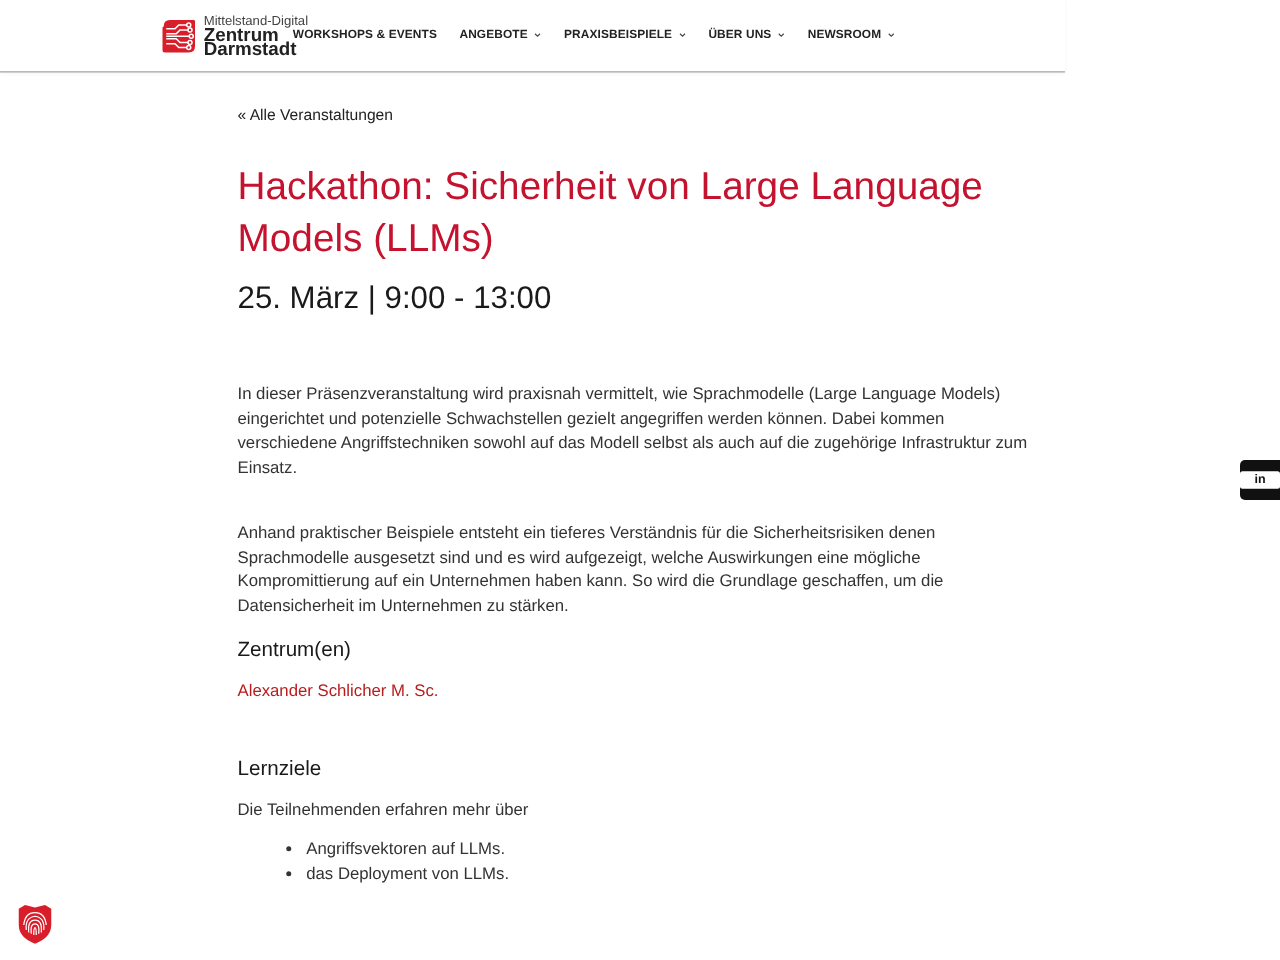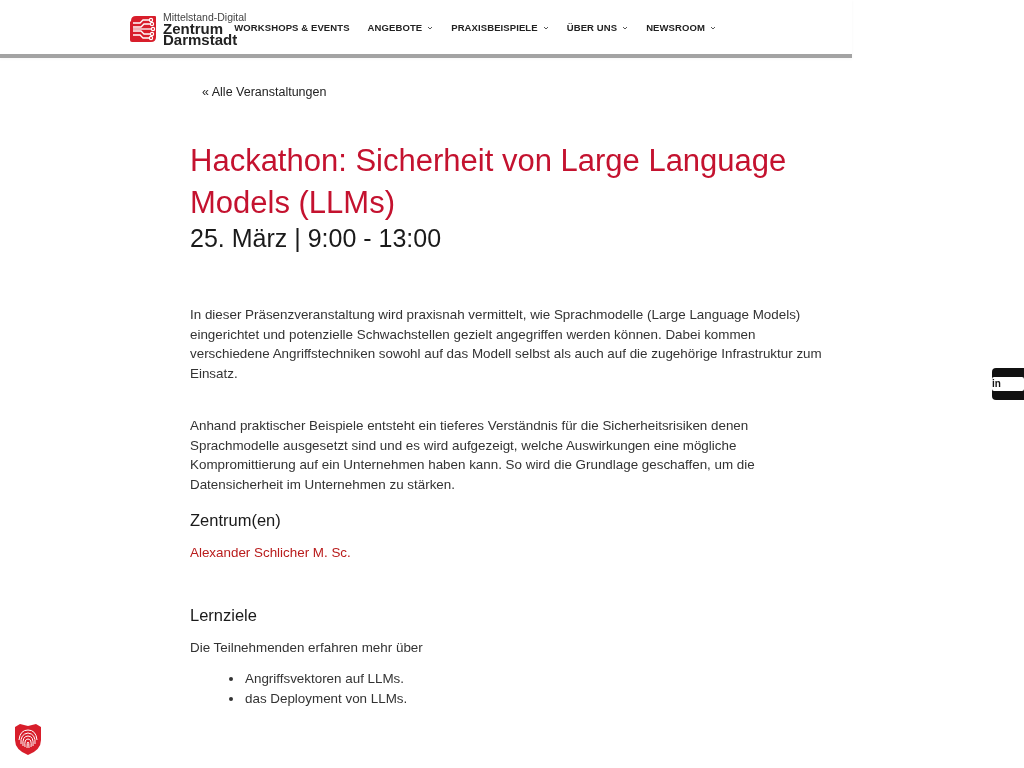--- a/index.html
+++ b/index.html
@@ -1,53 +1,53 @@
 <!DOCTYPE html>
 <html><head>
 <meta charset="utf-8">
 <style>
   * { box-sizing: border-box; margin: 0; padding: 0; }
   html, body { width: 1024px; height: 768px; overflow: hidden; background: #ffffff; }
   body { font-family: "Liberation Sans", "DejaVu Sans", sans-serif; color: #333; position: relative; }
 
   .header {
     position: absolute; left: 0; top: 0; width: 852px; height: 58px;
-    background: #fff; border-bottom: 4px solid #a3a3a3;
+    background: #fff; border-bottom: 1px solid #a3a3a3;
     box-shadow: 0 1px 3px rgba(0,0,0,0.04);
   }
   .logo { position: absolute; left: 127px; top: 12px; display: flex; align-items: center; }
   .logo-mark { width: 32px; height: 32px; }
   .logo-text { margin-left: 4px; line-height: 11px; }
   .logo-line1 { font-size: 10.5px; color: #444; display: block; }
   .logo-line2, .logo-line3 { font-size: 15px; font-weight: bold; color: #222; display: block; }
 
   .nav { position: absolute; right: 136px; top: 22px; display: flex; align-items: flex-end; }
   .nav-item { display: flex; align-items: center; margin-left: 18px; font-size: 9.5px; font-weight: bold; color: #222; letter-spacing: 0.1px; cursor: pointer; }
   .nav-item .chev { margin-left: 5px; width: 6px; height: 6px; }
 
   .content { position: absolute; left: 190px; top: 0; width: 640px; }
-  .back-link { position: absolute; top: 85px; left: 12px; font-size: 12.5px; color: #222; text-decoration: none; white-space: nowrap; }
-  .title { position: absolute; top: 128px; left: 0; width: 620px; font-size: 31px; line-height: 42px; color: #c4122f; font-weight: normal; margin-top: 12px; }
+  .back-link { position: absolute; top: 85px; left: 0; font-size: 12.5px; color: #222; text-decoration: none; white-space: nowrap; }
+  .title { position: absolute; top: 128px; left: 0; width: 620px; font-size: 31px; line-height: 42px; color: #c4122f; font-weight: normal; }
   .date { position: absolute; top: 224px; left: 0; font-size: 25px; color: #1a1a1a; font-weight: normal; white-space: nowrap; }
 
   .para { position: absolute; left: 0; width: 640px; font-size: 13.4px; line-height: 19.5px; color: #333; }
   .p1 { top: 305px; }
   .p2 { top: 416px; }
 
   .h3 { position: absolute; left: 0; font-size: 16.5px; color: #1a1a1a; font-weight: normal; }
   .h-dozent { top: 511px; }
   .dozent-name { position: absolute; top: 545px; left: 0; font-size: 13.4px; color: #b91c1c; }
   .h-lernziele { top: 606px; }
   .lern-intro { position: absolute; top: 640px; left: 0; font-size: 13.4px; color: #333; }
   .lern-list { position: absolute; top: 669px; left: 37px; list-style: none; }
   .lern-list li { font-size: 13.4px; line-height: 19.5px; color: #333; position: relative; padding-left: 18px; }
   .lern-list li::before { content: ""; position: absolute; left: 2px; top: 8px; width: 4px; height: 4px; border-radius: 50%; background: #333; }
 
   .linkedin { position: absolute; left: 992px; top: 368px; width: 32px; height: 32px; background: #111; border-radius: 4px 0 0 4px; display: flex; align-items: center; justify-content: center; cursor: pointer; }
-  .linkedin-inner { width: 38px; height: 14px; background: #fff; border-radius: 2px; color: #111; font-size: 10px; font-weight: bold; line-height: 14px; font-family: "Liberation Sans", sans-serif; }
+  .linkedin-inner { width: 38px; height: 14px; background: #fff; border-radius: 2px; color: #111; font-size: 10px; font-weight: bold; line-height: 14px; text-align: center; font-family: "Liberation Sans", sans-serif; }
 
   .shield { position: absolute; left: 12px; top: 722px; width: 32px; height: 34px; cursor: pointer; }
 </style>
 </head>
 <body>
 
 <header class="header">
   <a class="logo">
     <svg class="logo-mark" viewBox="0 0 32 32">
       <path d="M4 8 Q4 3 9 3 L28 3 Q29 3 29 4 L29 24 Q29 29 24 29 L5 29 Q3 29 3 27 L3 9 Z" fill="#d81e2b"></path>

